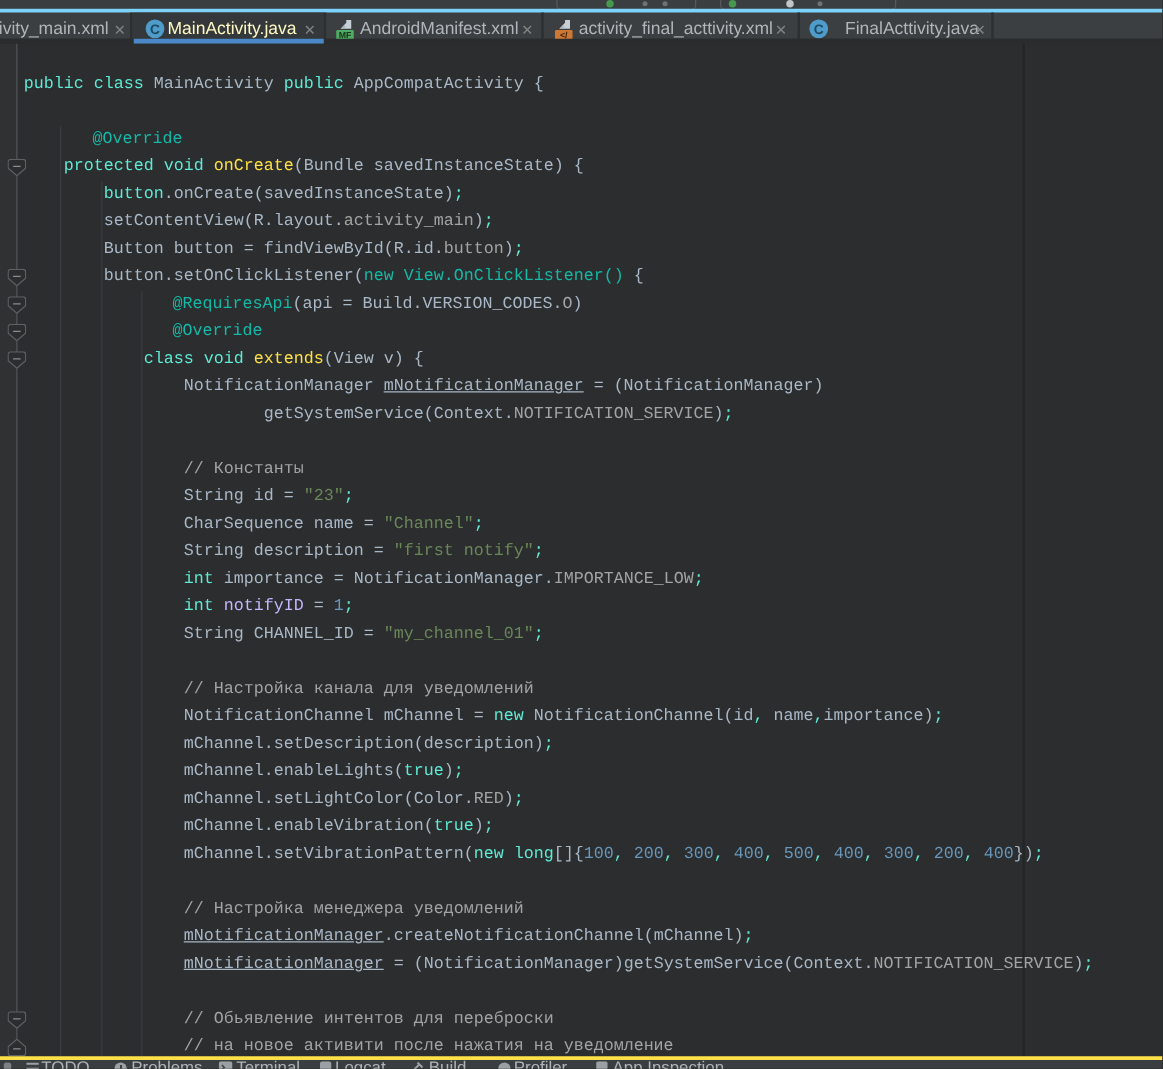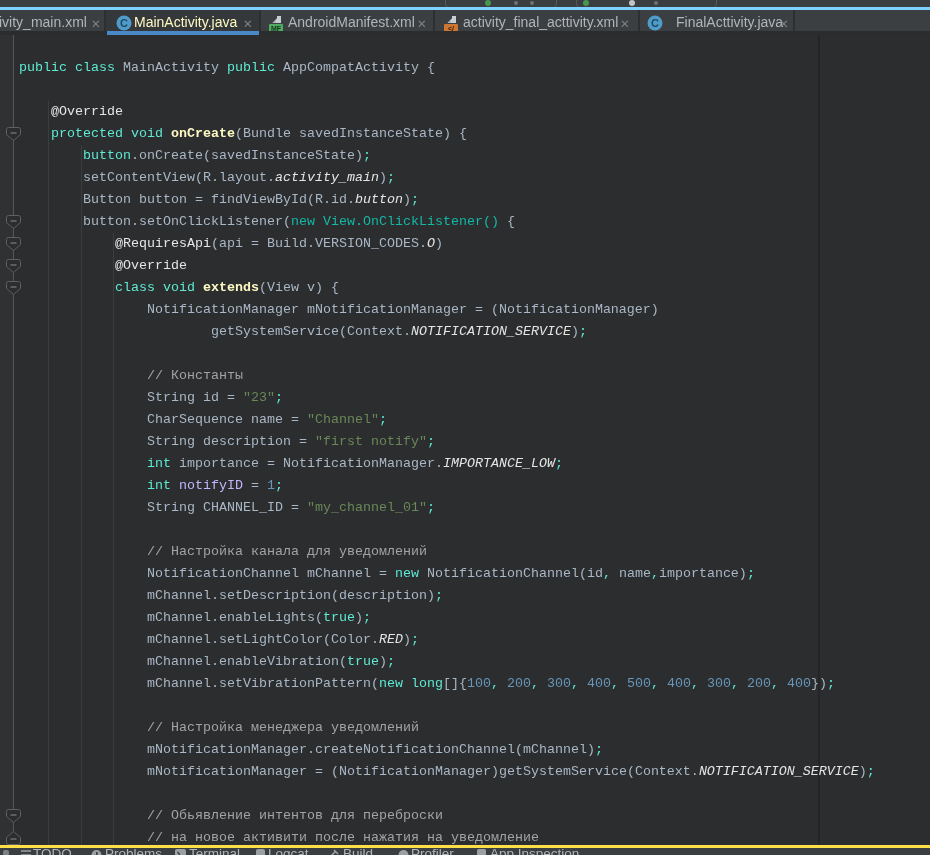--- a/index.html
+++ b/index.html
@@ -16,28 +16,28 @@
   .tabsep{position:absolute;top:0;width:2px;height:24px;background:#2d3032;}
   .tabtxt{position:absolute;top:4px;font-size:14px;color:#afb5ba;white-space:nowrap;}
   .tx{position:absolute;top:7px;font-size:11.5px;color:#7e8487;}
   #underline{left:107px;top:31px;width:152px;height:4px;background:#4a88c7;}
   
   #editor{left:0;top:35px;width:930px;height:810px;background:#2b2d2e;}
   #gutterbg{left:0;top:35px;width:13px;height:810px;background:#2f3133;}
   .vline{position:absolute;width:1px;}
   #code{left:19px;top:57px;margin:0;font-family:"Liberation Mono",monospace;font-size:13.333px;line-height:22px;color:#a9b7c6;white-space:pre;}
   .k{color:#5eead4;}          
-  .m{color:#fef9c3;font-weight:bold;}          
-  .a{color:#e5e5e5;}          
+  .m{color:#fde047;font-weight:normal;}          
+  .a{color:#14b8a6;margin-left:23px;}          
   .s{color:#6a8759;}          
   .n{color:#6897bb;}          
   .c{color:#a3a3a3;}          
-  .f{color:#e5e5e5;font-style:italic;} 
+  .f{color:#a3a3a3;} 
   .d{color:#14b8a6;}          
-  .u{} 
+  .u{text-decoration:underline;} 
   .g{color:#c4b5fd;}          
   
   #status{left:0;top:845px;width:930px;height:10px;background:#3b3e40;border-top:3px solid #fde047;box-sizing:border-box;}
   .stxt{position:absolute;top:-2px;font-size:13.5px;color:#b0b5b9;white-space:nowrap;}
   .sic{position:absolute;top:1px;}
 </style>
 </head>
 <body>
   <div class="abs" id="toolbar">
     <div class="tbox" style="left:445px;width:110px;"></div>

